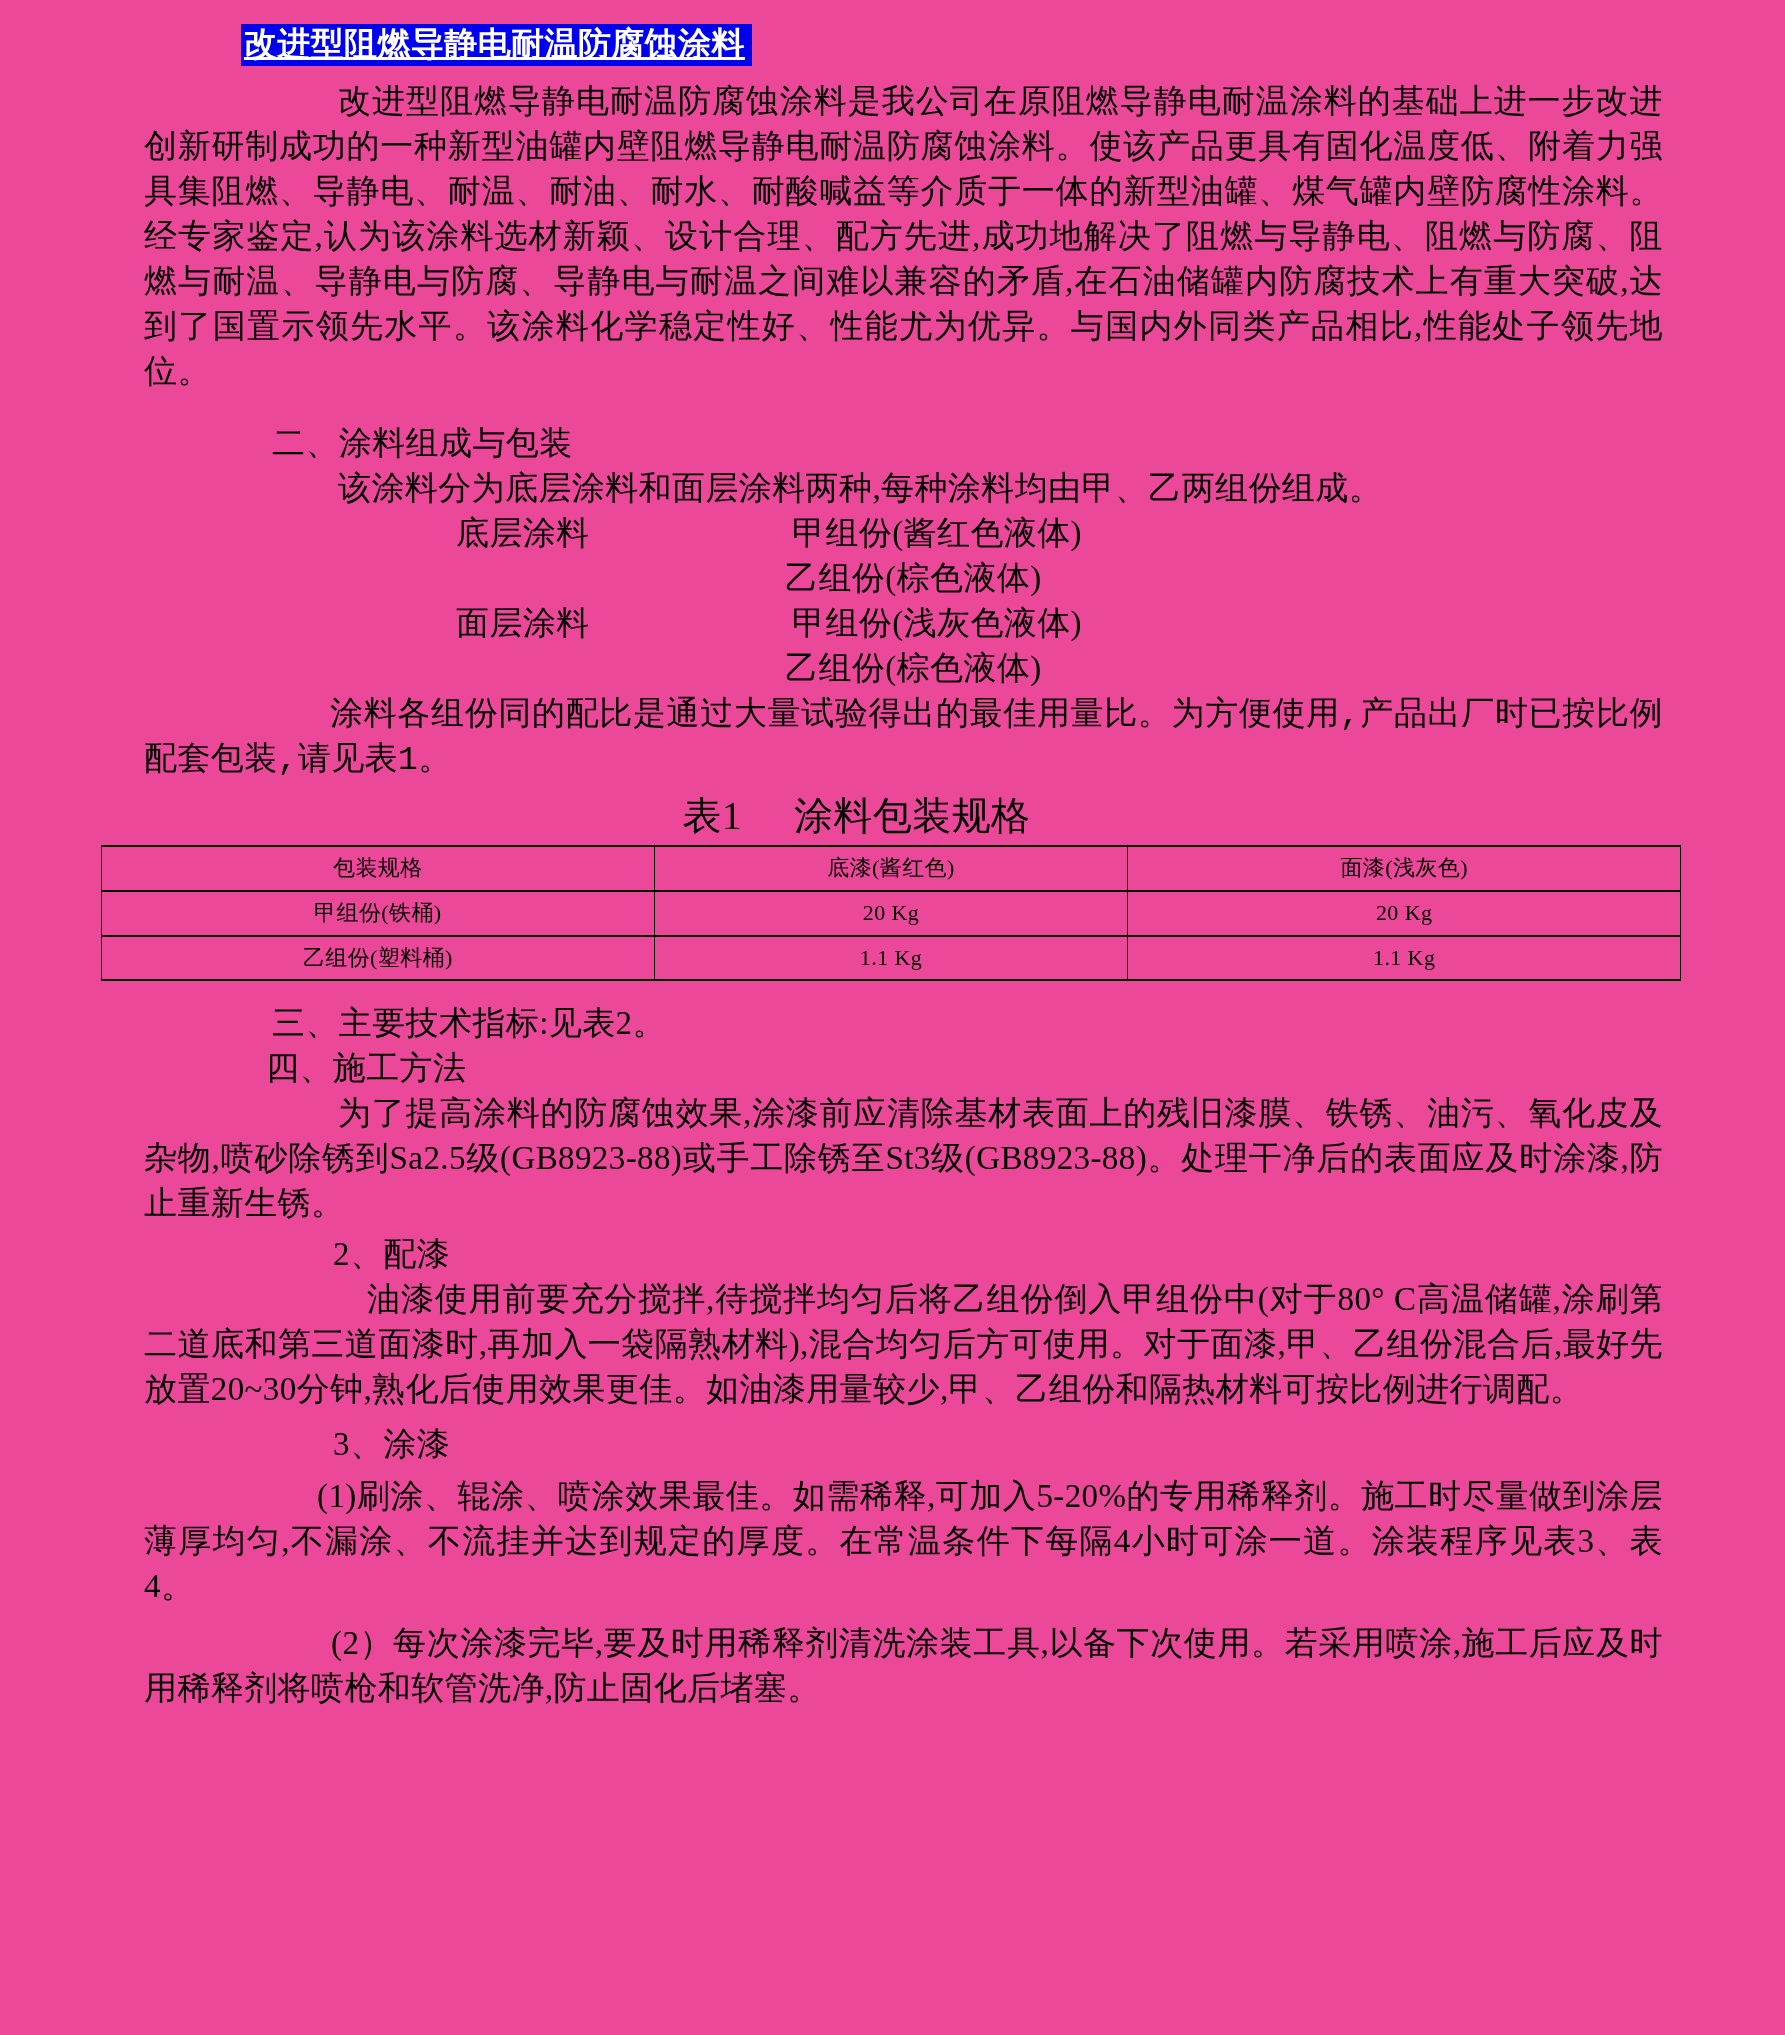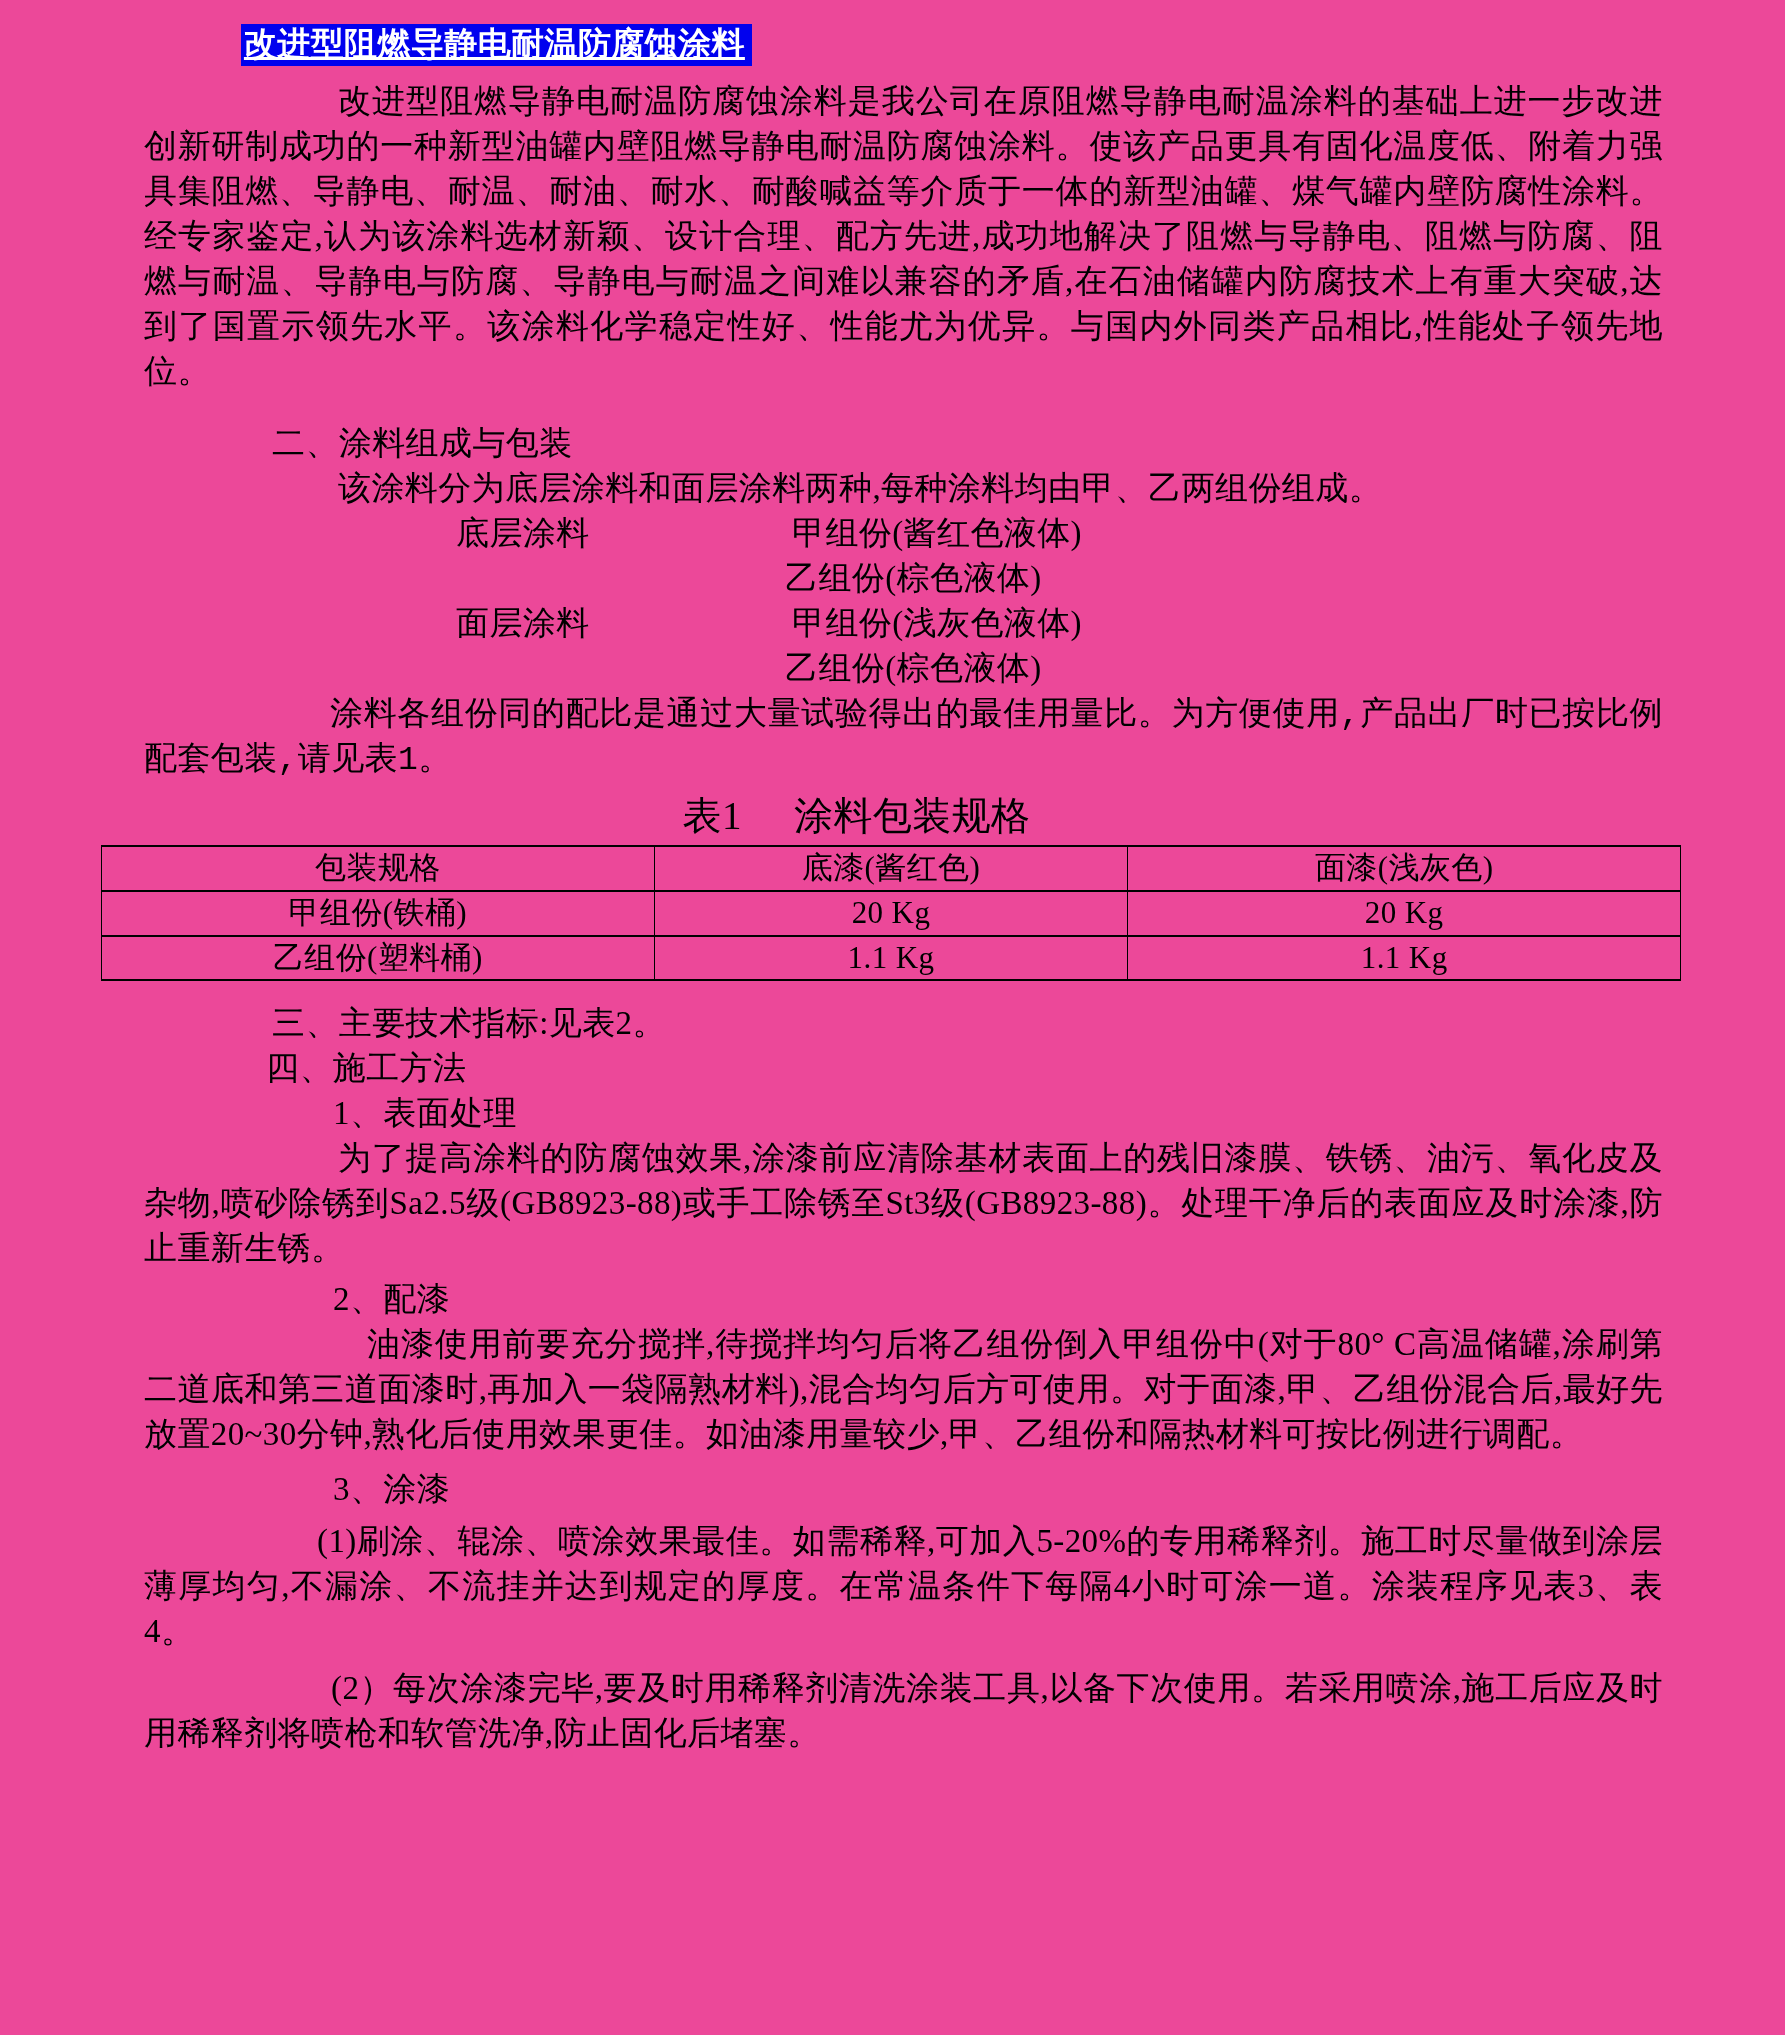--- a/index.html
+++ b/index.html
@@ -56,21 +56,21 @@
     margin: 0 0 20px -43px;
   }
   table.pack td, table.pack th {
     border-top: 2.2px solid #000;
     border-bottom: 2.2px solid #000;
     border-left: 1.4px solid #000;
     border-right: 1.4px solid #000;
     height: 40px;
     text-align: center;
     vertical-align: middle;
-    font-size: 31px;
+    font-size: 22px;
     font-weight: normal;
     line-height: 36px;
     padding: 1.4px 5.8px;
   }
   .col-1 { width: 35%; }
   .col-2 { width: 30%; }
   .col-3 { width: 35%; }
   .sub-title { margin-left: 189px; }
   .p-peiqi { text-indent: 223px; }
   .mt-sm { margin-top: 5.8px; }
@@ -139,21 +139,20 @@
           <td>乙组份(塑料桶)</td>
           <td>1.1 Kg</td>
           <td>1.1 Kg</td>
         </tr>
       </tbody>
     </table>
 
     <p class="heading">三、主要技术指标:见表2。</p>
     <p class="heading-4">四、施工方法</p>
 
-    <p class="sub-title">1、表面处理</p>
     <p class="p-first">为了提高涂料的防腐蚀效果,涂漆前应清除基材表面上的残旧漆膜、铁锈、油污、氧化皮及杂物,喷砂除锈到Sa2.5级(GB8923-88)或手工除锈至St3级(GB8923-88)。处理干净后的表面应及时涂漆,防止重新生锈。</p>
 
     <p class="sub-title mt-sm">2、配漆</p>
     <p class="p-peiqi">油漆使用前要充分搅拌,待搅拌均匀后将乙组份倒入甲组份中(对于80° C高温储罐,涂刷第二道底和第三道面漆时,再加入一袋隔熟材料),混合均匀后方可使用。对于面漆,甲、乙组份混合后,最好先放置20~30分钟,熟化后使用效果更佳。如油漆用量较少,甲、乙组份和隔热材料可按比例进行调配。</p>
 
     <p class="sub-title mt-md">3、涂漆</p>
     <p class="p-item1">(1)刷涂、辊涂、喷涂效果最佳。如需稀释,可加入5-20%的专用稀释剂。施工时尽量做到涂层薄厚均匀,不漏涂、不流挂并达到规定的厚度。在常温条件下每隔4小时可涂一道。涂装程序见表3、表4。</p>
     <p class="p-item2">(2）每次涂漆完毕,要及时用稀释剂清洗涂装工具,以备下次使用。若采用喷涂,施工后应及时用稀释剂将喷枪和软管洗净,防止固化后堵塞。</p>
 
   </div>

